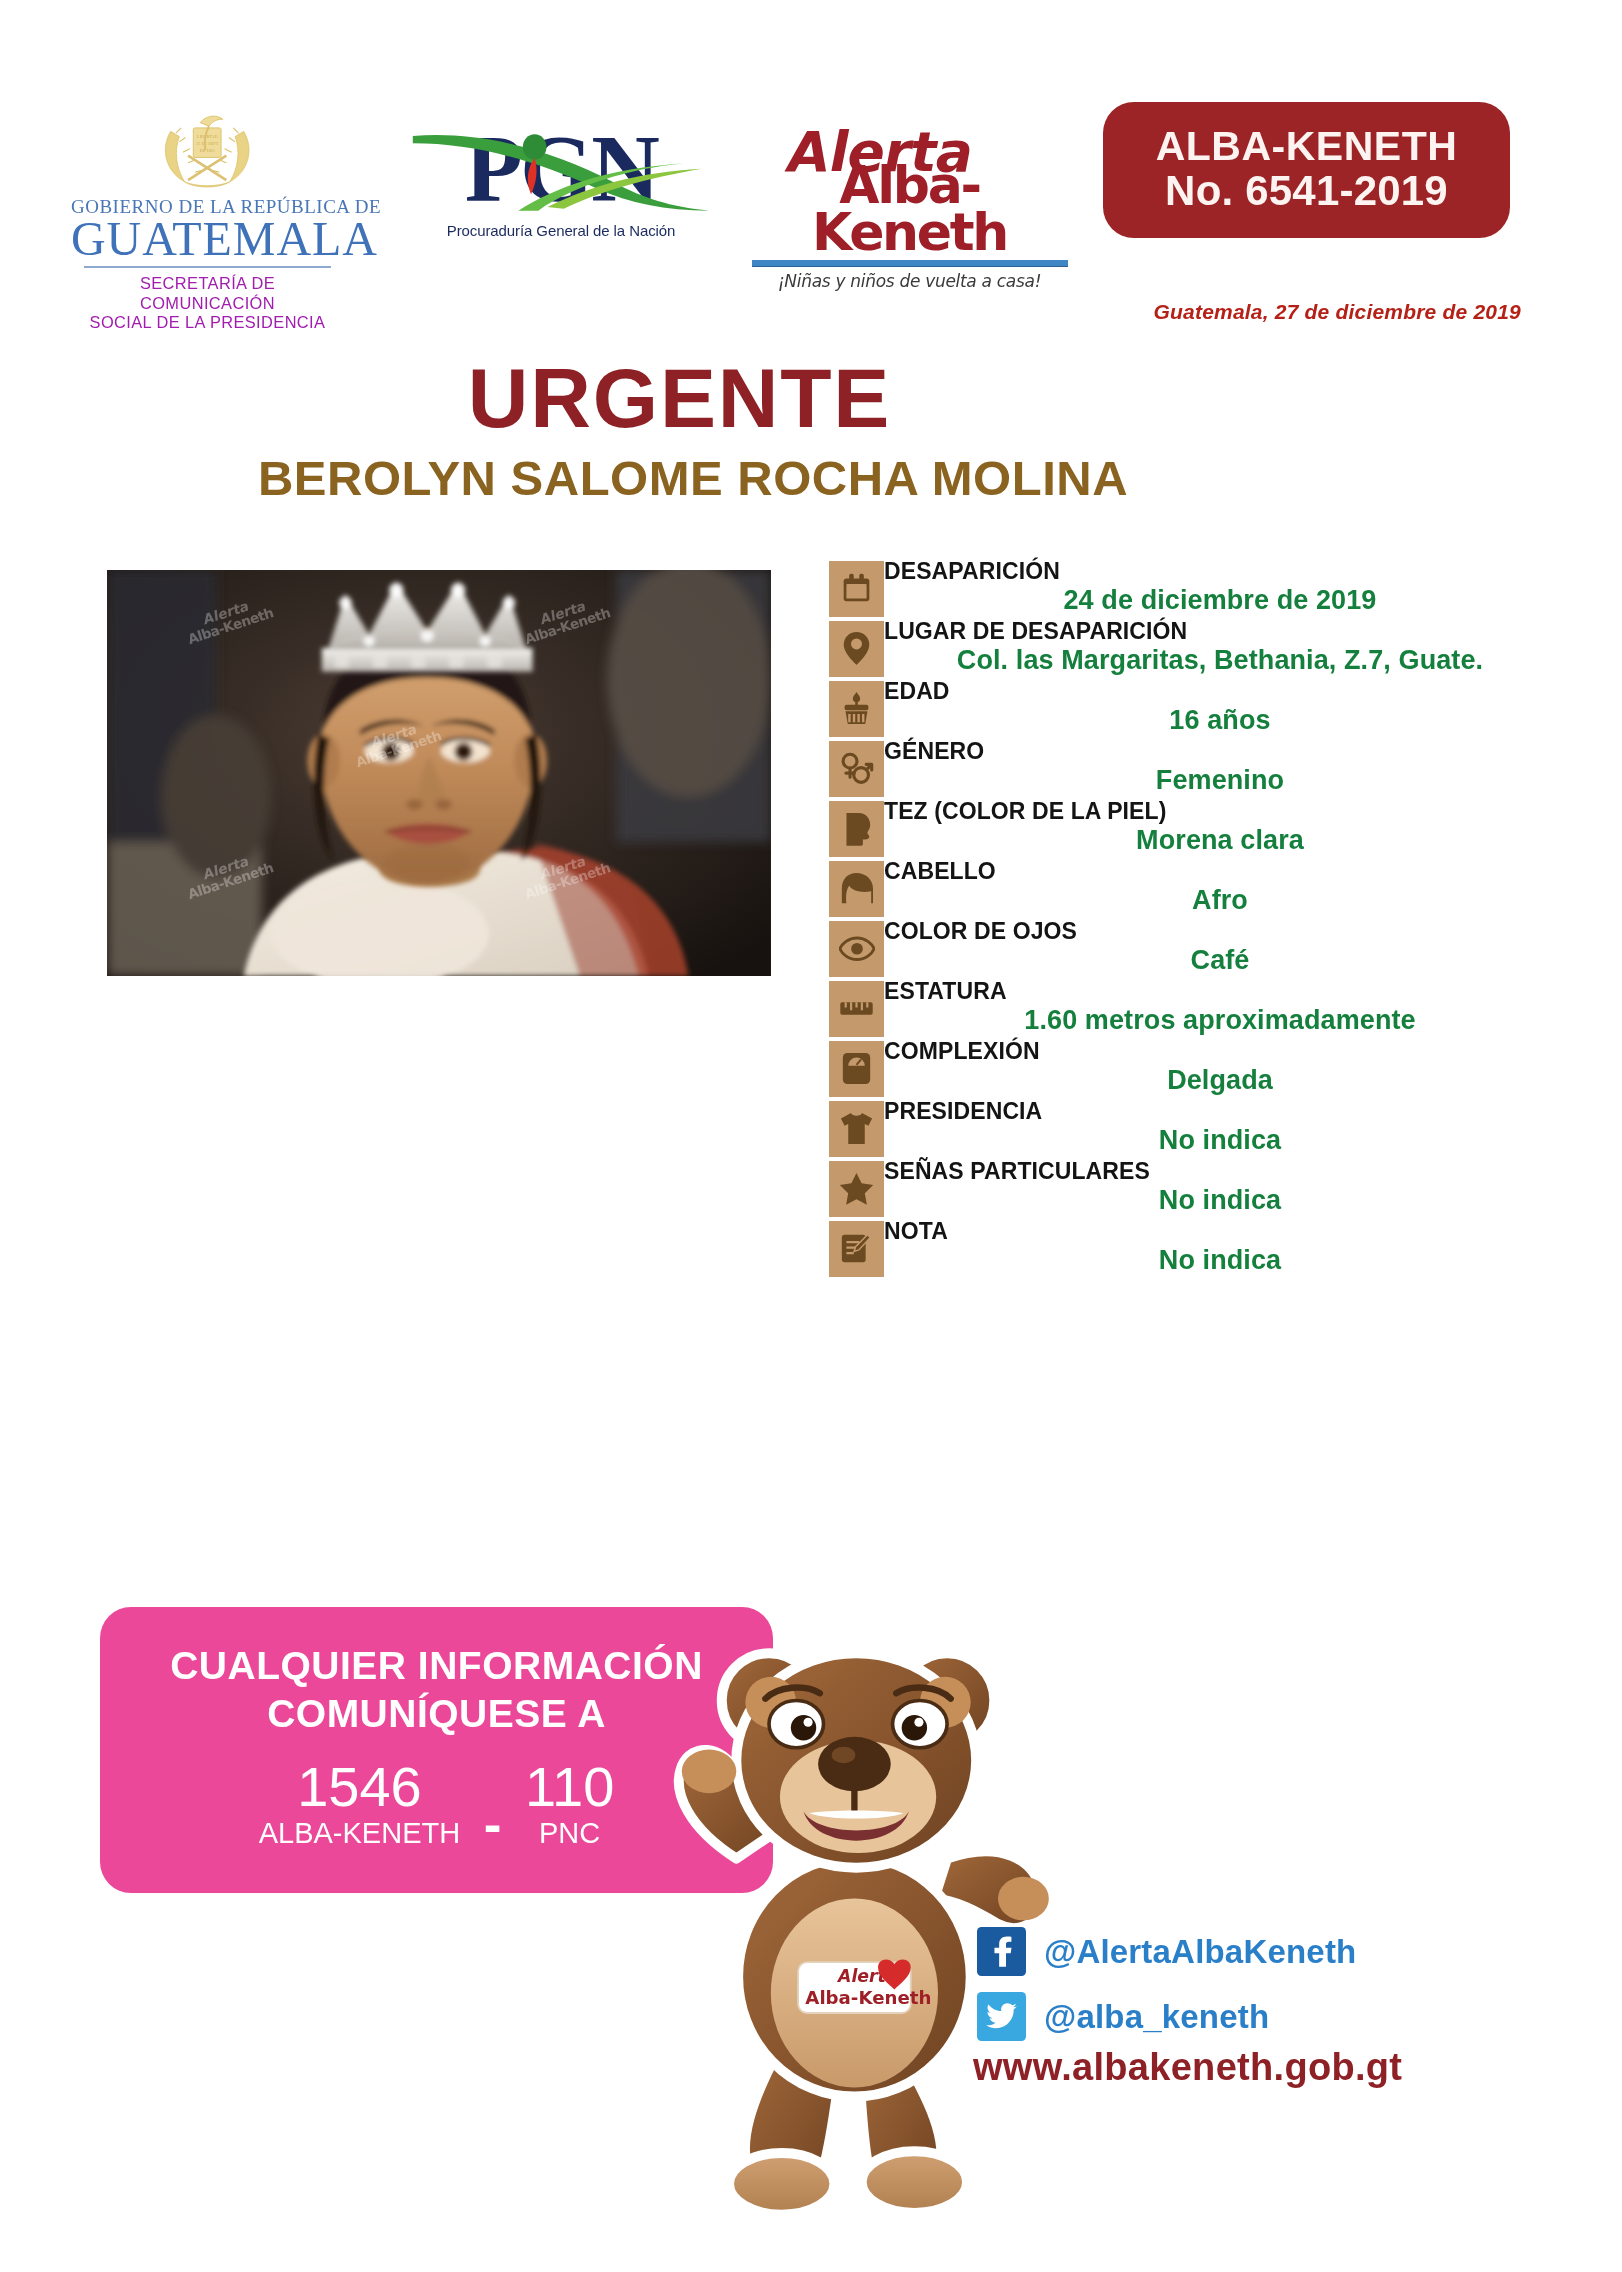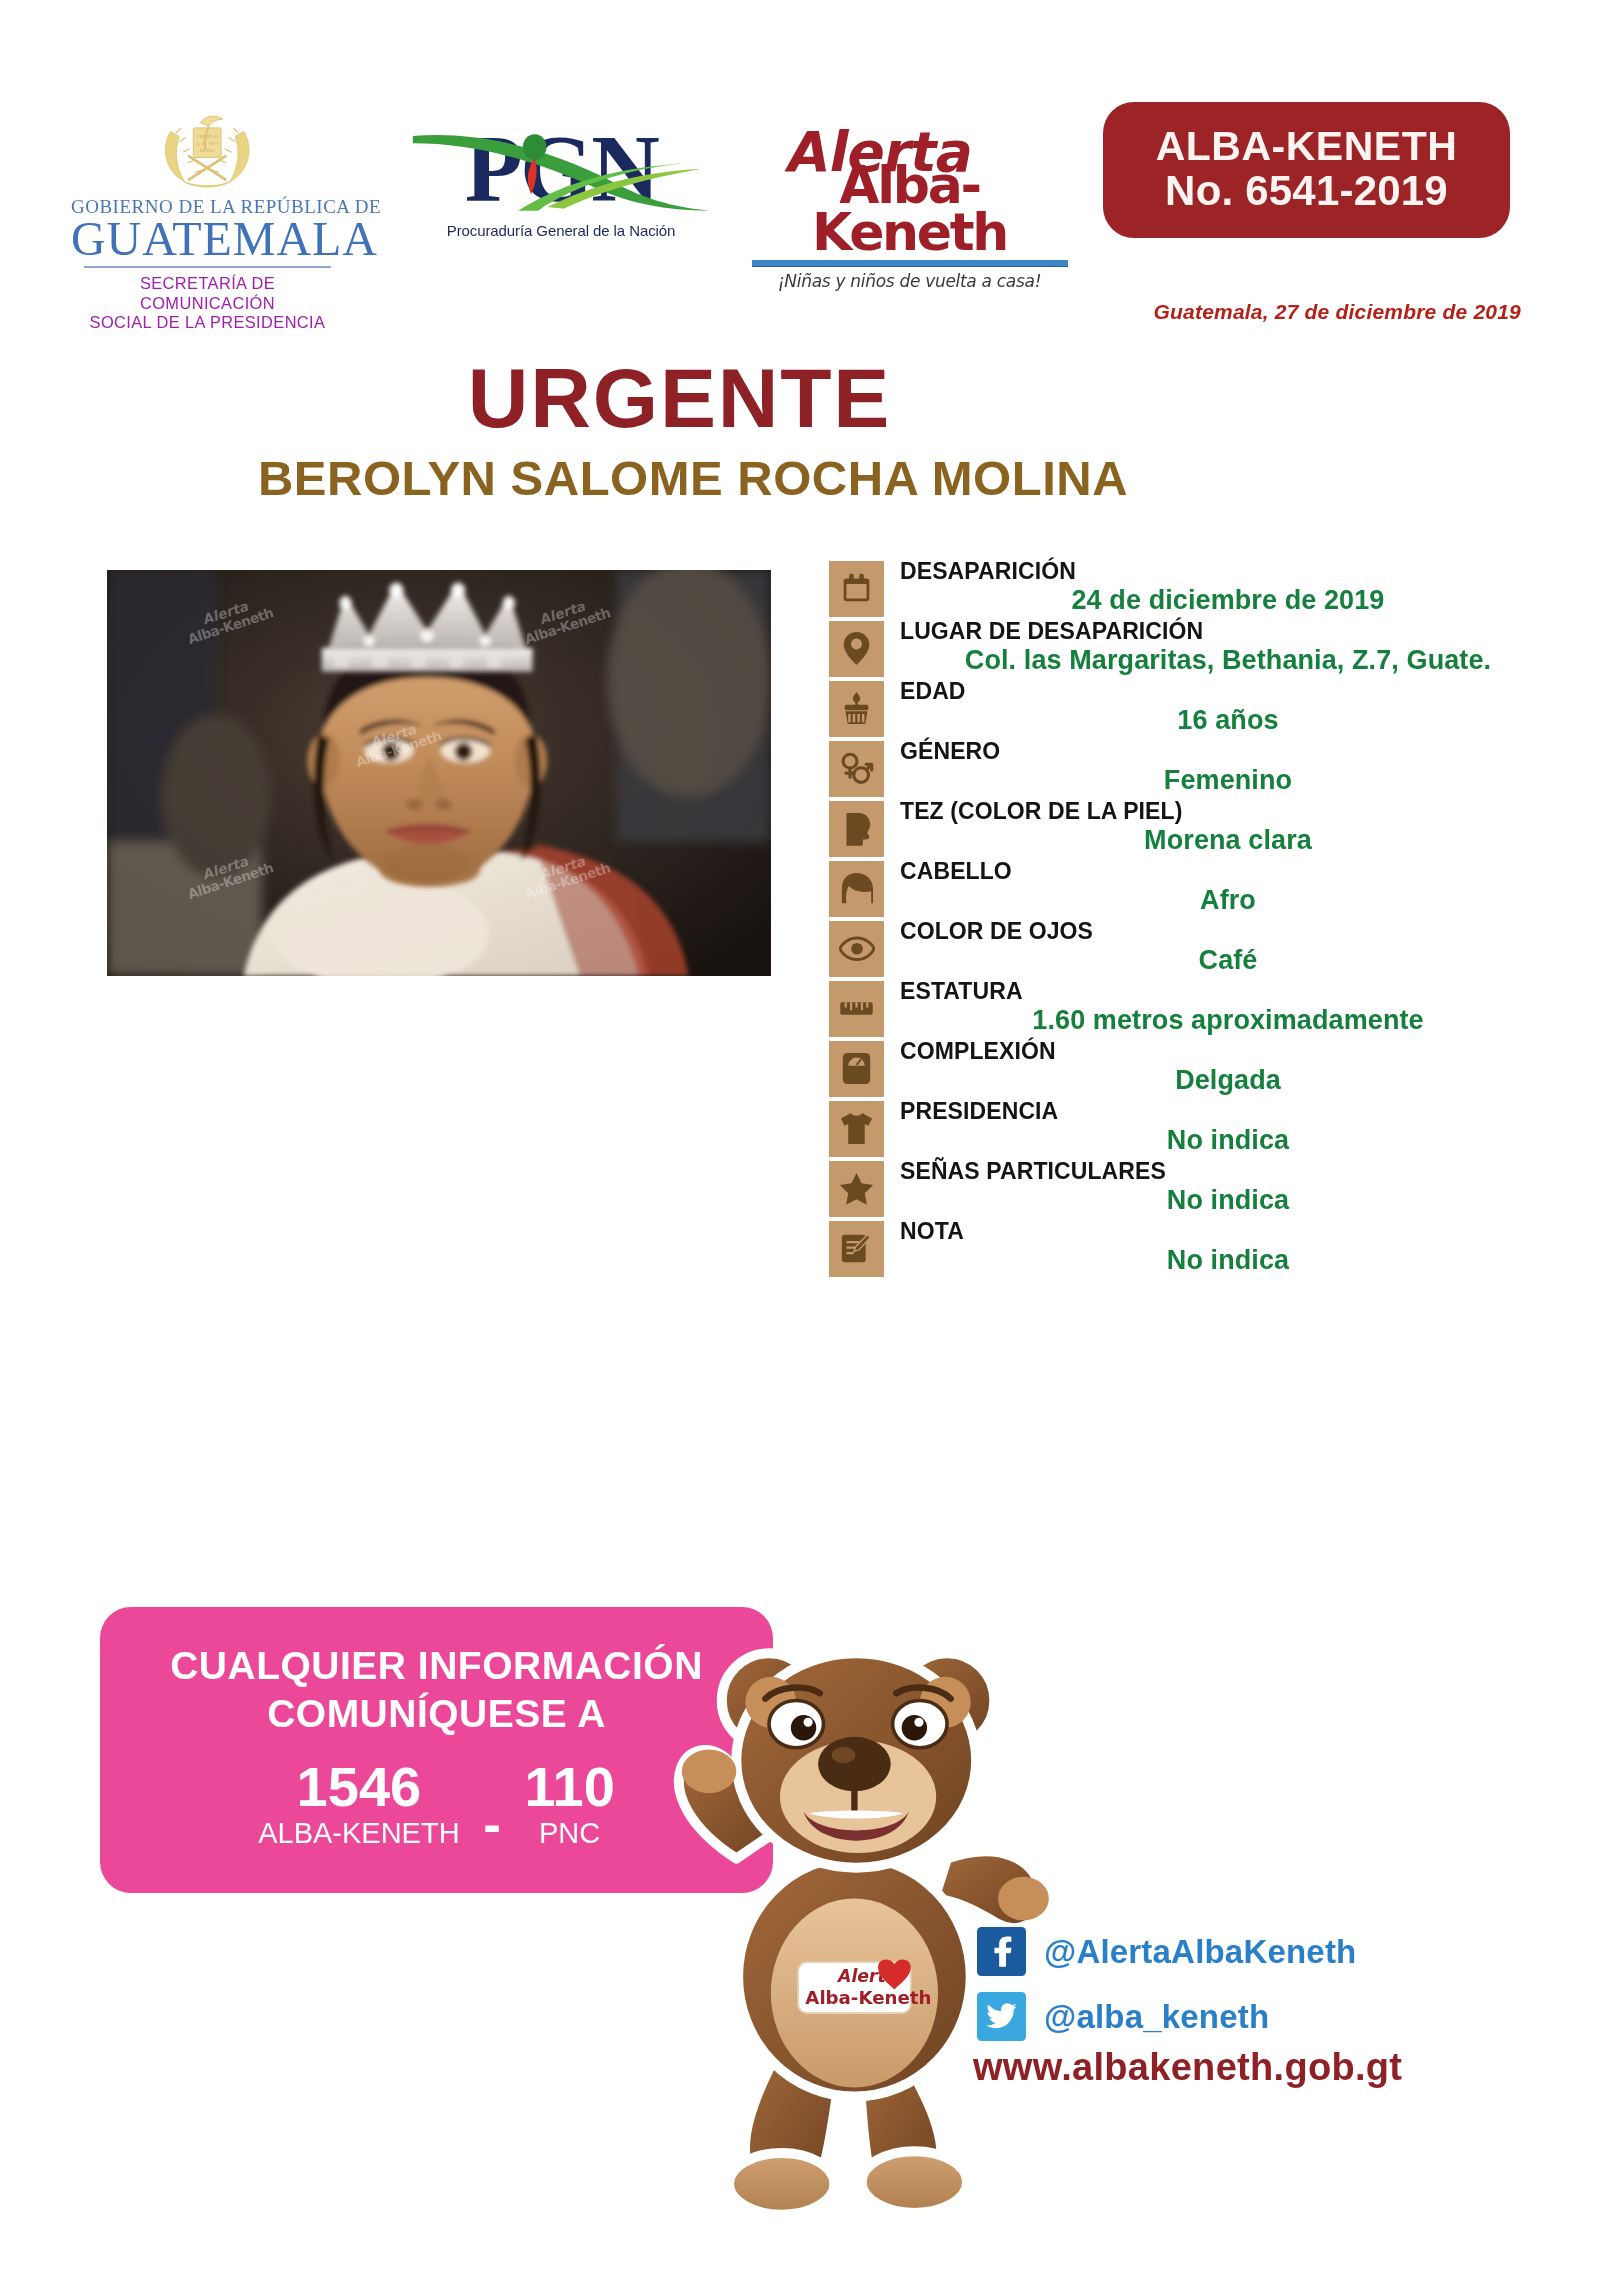--- a/index.html
+++ b/index.html
@@ -235,21 +235,21 @@
   
   #fields {
     position: absolute;
     left: 829px;
     top: 559px;
     width: 727px;
   }
   .field {
     position: relative;
     min-height: 60px;
-    padding-left: 71px;
+    padding-left: 55px;
     margin-bottom: 0;
   }
   .field .ico {
     position: absolute;
     left: 0;
     top: 1.8px;
     width: 55px;
     height: 56px;
     background: #c49a6c;
     display: flex;
@@ -294,21 +294,21 @@
   }
   #phones {
     display: flex;
     align-items: flex-start;
     justify-content: center;
     margin-top: 22px;
   }
   #phones .col { text-align: center; }
   #phones .num {
     font-size: 56px;
-    font-weight: bold;
+    font-weight: normal;
     line-height: 1;
   }
   #phones .sub {
     font-size: 29px;
     line-height: 1.15;
     margin-top: 1.8px;
   }
   #phones .dash {
     font-size: 53px;
     font-weight: bold;

